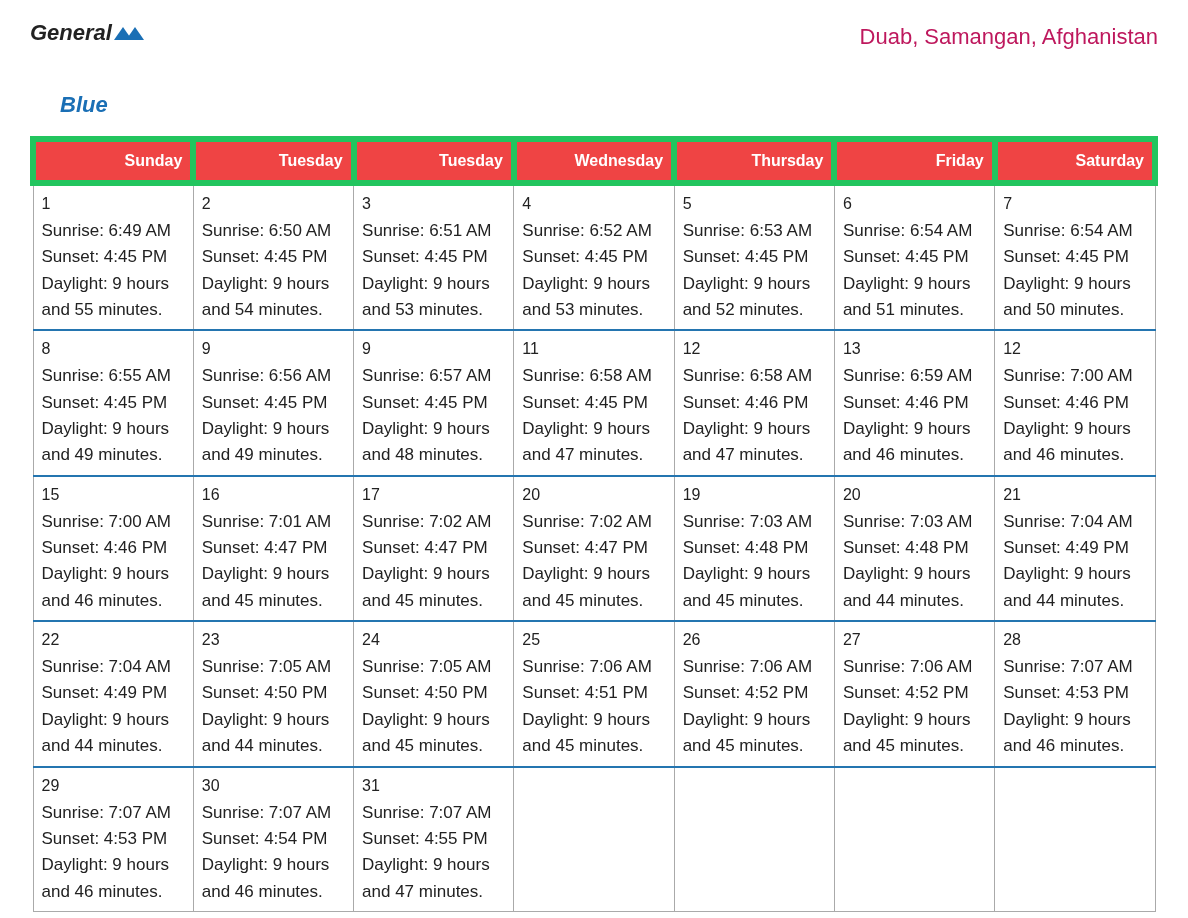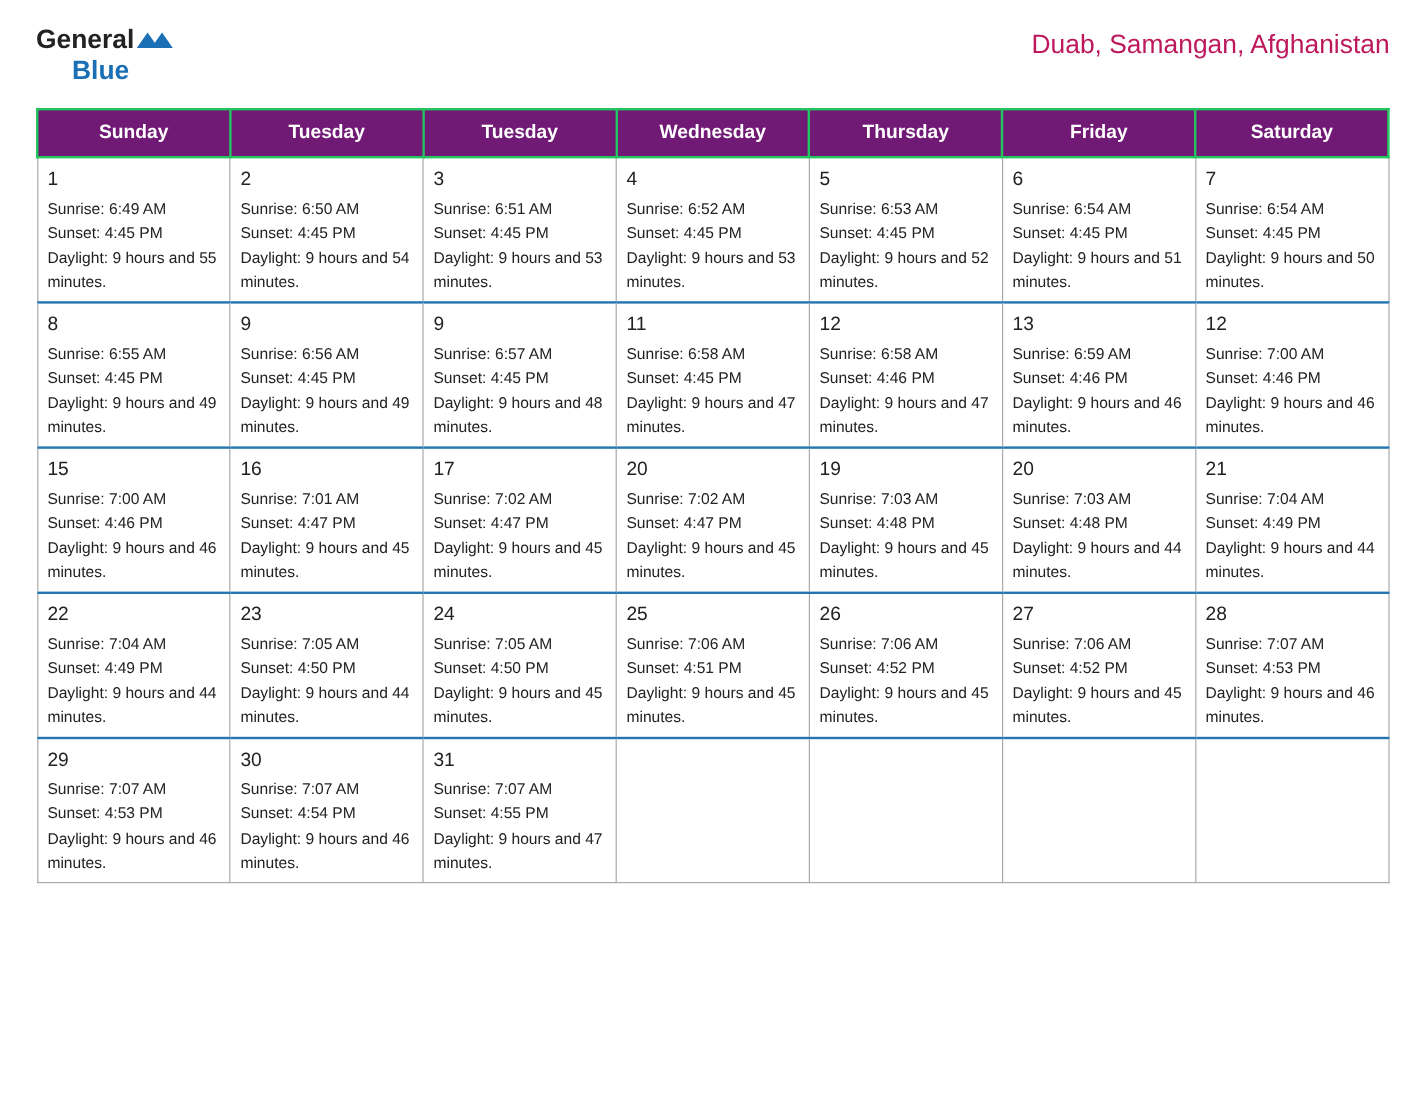--- a/index.html
+++ b/index.html
@@ -14,20 +14,21 @@
     .header-area {
       display: flex;
       justify-content: space-between;
       align-items: flex-start;
       margin-bottom: 18px;
     }
     .logo {
       display: flex;
       flex-direction: column;
       align-items: flex-start;
+      font-style: italic;
     }
     .logo-text {
       display: flex;
       align-items: center;
       font-size: 22px;
       font-weight: bold;
       color: #222;
     }
     .logo-general { color: #222; }
     .logo-blue { color: #1a6fb5; }
@@ -44,44 +45,44 @@
       font-size: 22px;
       color: #be185d;
       margin-top: 4px;
     }
     table {
       width: 100%;
       border-collapse: collapse;
       table-layout: fixed;
     }
     th {
-      background: #701a75;
+      background: #ef4444;
       color: #fff;
       font-size: 16px;
       font-weight: bold;
       padding: 10px 8px;
-      text-align: center;
-      border: 2px solid #22c55e;
+      text-align: right;
+      border: 6px solid #22c55e;
     }
     td {
       vertical-align: top;
       border: 1px solid #aaa;
       padding: 6px 8px;
       font-size: 13.5px;
       line-height: 1.5;
       height: 110px;
     }
     td .day-num {
       font-size: 16px;
       font-weight: normal;
       margin-bottom: 2px;
       display: block;
     }
     td .day-info {
-      font-size: 13px;
+      font-size: 17px;
       color: #222;
       line-height: 1.55;
     }
     tr td {
       border-top: 2px solid #2475b0;
     }
     tr:not(:first-child) td {
       border-top: 2px solid #2475b0;
     }
     .empty-cell {
@@ -94,21 +95,21 @@
 <div class="header-area">
   <div class="logo">
     <div class="logo-text">
       <span class="logo-general">General</span>
       <span style="display:inline-flex;align-items:center;margin:0 1px;">
         <span style="display:inline-block;width:0;height:0;border-left:9px solid transparent;border-right:9px solid transparent;border-bottom:13px solid #1a6fb5;margin:0 1px;"></span>
         <span style="display:inline-block;width:0;height:0;border-left:9px solid transparent;border-right:9px solid transparent;border-bottom:13px solid #1a6fb5;margin-left:-7px;"></span>
       </span>
       <br>
     </div>
-    <div style="display:flex;align-items:center;">
+    <div style="display:flex;align-items:center;margin-top:46px;">
       <span style="width:30px;display:inline-block;"></span>
       <span class="logo-blue" style="color:#1a6fb5;font-size:22px;font-weight:bold;">Blue</span>
     </div>
   </div>
   <div class="title-area">
     <div class="location-title">Duab, Samangan, Afghanistan</div>
   </div>
 </div>
 
 <table>

